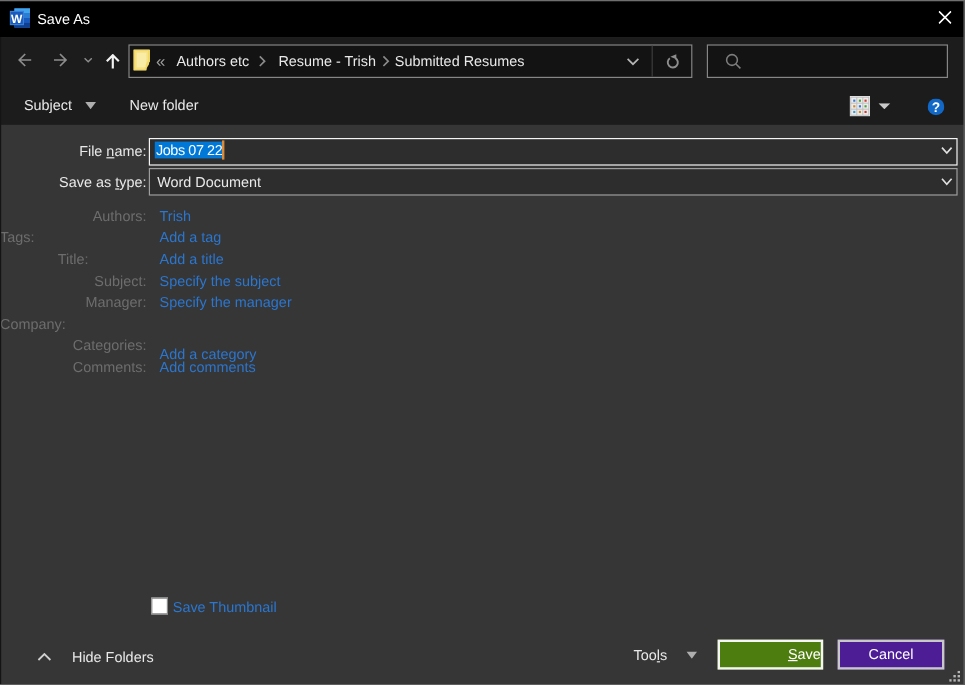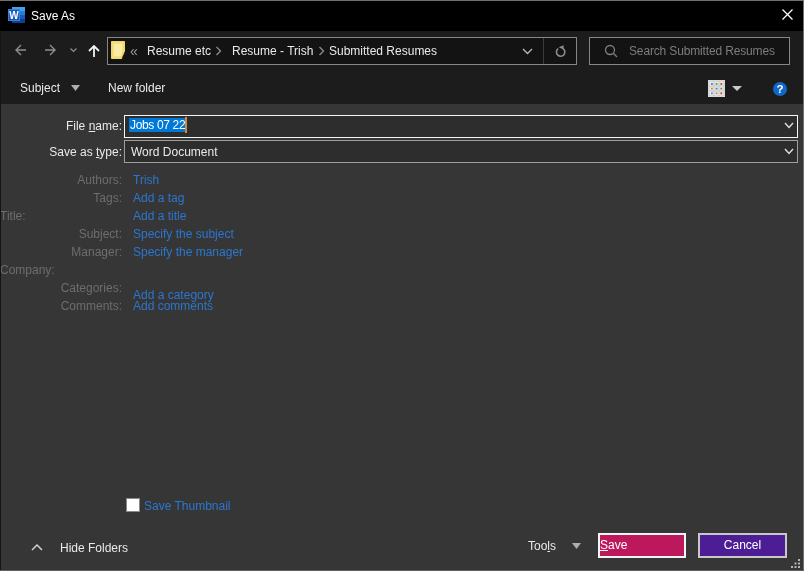--- a/index.html
+++ b/index.html
@@ -56,21 +56,21 @@
   </svg>
 
   <div class="abs" style="left:107px;top:37px;width:470px;height:28px;background:#131313;border:1px solid #868686;"></div>
 
   <svg class="abs" style="left:111px;top:41px;" width="14" height="18" viewBox="0 0 14 18">
     <path d="M0.8 0.8 H13.2 V10.2 L10.4 13 V17.2 H0.8 Z" fill="#f6e286" stroke="#f1d763" stroke-width="1.6" stroke-linejoin="round"></path>
     <path d="M3 3 H11 V15 H3 Z" fill="#f8eca6"></path>
     <path d="M13.2 10.2 L10.4 13 V17.2 L13.2 12.6 Z" fill="#f1d763"></path>
   </svg>
   <div class="abs" style="left:130px;top:43px;font-size:14px;color:#9e9e9e;">«</div>
-  <div class="abs wht" style="left:147px;top:44px;font-size:12px;">Resume etc</div>
+  <div class="abs wht" style="left:147px;top:44px;font-size:12px;">Authors etc</div>
   <svg class="abs" style="left:215px;top:46px;" width="7" height="10" viewBox="0 0 7 10">
     <path d="M1.5 1 L5.5 5 L1.5 9" stroke="#8a8a8a" stroke-width="1.4" fill="none"></path>
   </svg>
   <div class="abs wht" style="left:232px;top:44px;font-size:12px;">Resume - Trish</div>
   <svg class="abs" style="left:318px;top:46px;" width="7" height="10" viewBox="0 0 7 10">
     <path d="M1.5 1 L5.5 5 L1.5 9" stroke="#8a8a8a" stroke-width="1.4" fill="none"></path>
   </svg>
   <div class="abs wht" style="left:329px;top:44px;font-size:12px;">Submitted Resumes</div>
 
   <svg class="abs" style="left:522px;top:48px;" width="11" height="7" viewBox="0 0 11 7">
@@ -81,21 +81,20 @@
   <svg class="abs" style="left:555px;top:44px;" width="11" height="14" viewBox="0 0 11 14">
     <path d="M7.8 4.4 A4.2 4.2 0 1 1 3.2 4.6" stroke="#8d8d8d" stroke-width="1.6" fill="none"></path>
     <path d="M3.6 3.2 L8.6 1.2 L8.6 5.4 Z" fill="#8d8d8d"></path>
   </svg>
 
   <div class="abs" style="left:589px;top:37px;width:201px;height:28px;background:#131313;border:1px solid #868686;"></div>
   <svg class="abs" style="left:604px;top:44px;" width="14" height="14" viewBox="0 0 14 14">
     <circle cx="6" cy="6" r="4.5" stroke="#7d7d7d" stroke-width="1.3" fill="none"></circle>
     <path d="M9.3 9.3 L13 13" stroke="#7d7d7d" stroke-width="1.3"></path>
   </svg>
-  <div class="abs" style="left:629px;top:44px;font-size:12px;color:#7d7d7d;letter-spacing:-0.15px;">Search Submitted Resumes</div>
 
   <div class="abs wht" style="left:20px;top:81px;font-size:12px;">Subject</div>
   <svg class="abs" style="left:71px;top:85px;" width="9" height="6" viewBox="0 0 9 6">
     <path d="M0 0 L9 0 L4.5 6 Z" fill="#aeaeae"></path>
   </svg>
   <div class="abs wht" style="left:108px;top:81px;font-size:12px;">New folder</div>
 
   <svg class="abs" style="left:708px;top:80px;" width="17" height="17" viewBox="0 0 17 17">
     <rect x="0" y="0" width="17" height="17" fill="#ececec"></rect>
     <rect x="1" y="1" width="15" height="15" fill="none" stroke="#bdbdbd" stroke-width="0.8"></rect>
@@ -129,23 +128,23 @@
 
   <div class="abs wht" style="left:0;top:145px;width:122px;text-align:right;font-size:12px;padding-left:11px;">Save as <u>t</u>ype:</div>
   <div class="abs" style="left:124px;top:140px;width:674px;height:23px;background:#2d2d2d;border:1px solid #9e9e9e;"></div>
   <div class="abs wht" style="left:131px;top:145px;font-size:12px;">Word Document</div>
   <svg class="abs" style="left:784px;top:148px;" width="10" height="7" viewBox="0 0 10 7">
     <path d="M1 1 L5 5.5 L9 1" stroke="#e0e0e0" stroke-width="1.4" fill="none"></path>
   </svg>
 
   <div class="abs lbl" style="left:0;top:173px;width:122px;text-align:right;">Authors:</div>
   <div class="abs lnk" style="left:133px;top:173px;">Trish</div>
-  <div class="abs lbl" style="left:0;top:191px;width:122px;text-align:right;">Tags:</div>
+  <div class="abs lbl" style="left:0;top:191px;width:122px;">Tags:</div>
   <div class="abs lnk" style="left:133px;top:191px;">Add a tag</div>
-  <div class="abs lbl" style="left:0;top:209px;width:122px;text-align:left;">Title:</div>
+  <div class="abs lbl" style="left:0;top:209px;width:122px;text-align:center;">Title:</div>
   <div class="abs lnk" style="left:133px;top:209px;">Add a title</div>
   <div class="abs lbl" style="left:0;top:227px;width:122px;text-align:right;">Subject:</div>
   <div class="abs lnk" style="left:133px;top:227px;">Specify the subject</div>
   <div class="abs lbl" style="left:0;top:245px;width:122px;text-align:right;">Manager:</div>
   <div class="abs lnk" style="left:133px;top:245px;">Specify the manager</div>
   <div class="abs lbl" style="left:0;top:263px;width:122px;text-align:left;">Company:</div>
   <div class="abs lbl" style="left:0;top:281px;width:122px;text-align:right;">Categories:</div>
   <div class="abs lnk" style="left:133px;top:288px;">Add a category</div>
   <div class="abs lbl" style="left:0;top:299px;width:122px;text-align:right;">Comments:</div>
   <div class="abs lnk" style="left:133px;top:299px;">Add comments</div>
@@ -155,21 +154,21 @@
 
   <svg class="abs" style="left:31px;top:544px;" width="12" height="7" viewBox="0 0 12 7">
     <path d="M1 6 L6 1 L11 6" stroke="#cfcfcf" stroke-width="1.5" fill="none"></path>
   </svg>
   <div class="abs wht" style="left:60px;top:541px;">Hide Folders</div>
 
   <div class="abs wht" style="left:528px;top:539px;">Too<u>l</u>s</div>
   <svg class="abs" style="left:572px;top:543px;" width="9" height="6" viewBox="0 0 9 6">
     <path d="M0 0 L9 0 L4.5 6 Z" fill="#aeaeae"></path>
   </svg>
-  <div class="abs" style="left:598px;top:533px;width:88px;height:25px;border:2px solid #f5f5f5;background:#be185d;color:#fff;text-align:left;line-height:21px;"><u>S</u>ave</div>
+  <div class="abs" style="left:598px;top:533px;width:88px;height:25px;border:2px solid #f5f5f5;background:#4d7c0f;color:#fff;text-align:right;line-height:21px;"><u>S</u>ave</div>
   <div class="abs" style="left:698px;top:533px;width:89px;height:25px;border:2px solid #c8c8c8;background:#4c1d95;color:#fff;text-align:center;line-height:21px;">Cancel</div>
 
   <svg class="abs" style="left:791px;top:559px;" width="10" height="10" viewBox="0 0 10 10">
     <rect x="7" y="0" width="2" height="2" fill="#b5b5b5"></rect>
     <rect x="3.5" y="3.5" width="2" height="2" fill="#b5b5b5"></rect>
     <rect x="7" y="3.5" width="2" height="2" fill="#b5b5b5"></rect>
     <rect x="0" y="7" width="2" height="2" fill="#b5b5b5"></rect>
     <rect x="3.5" y="7" width="2" height="2" fill="#b5b5b5"></rect>
     <rect x="7" y="7" width="2" height="2" fill="#b5b5b5"></rect>
   </svg>

